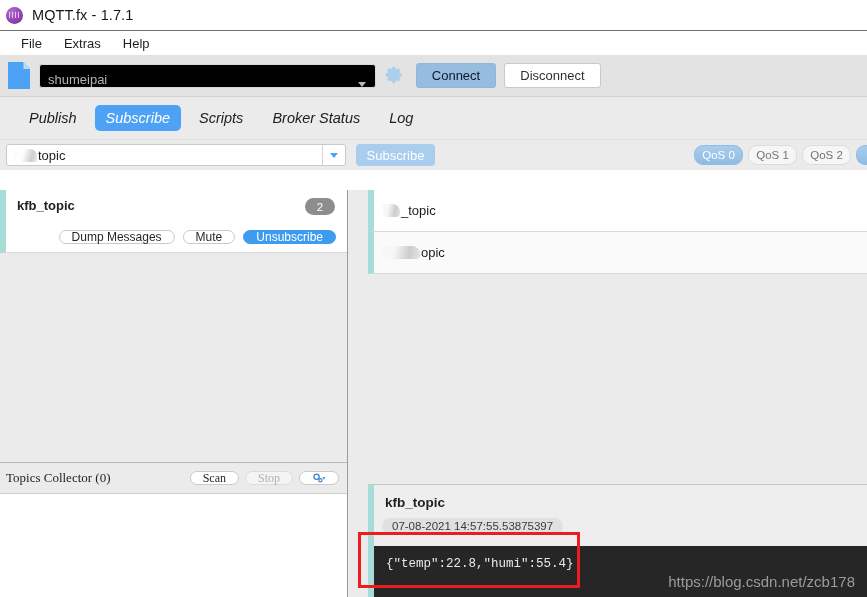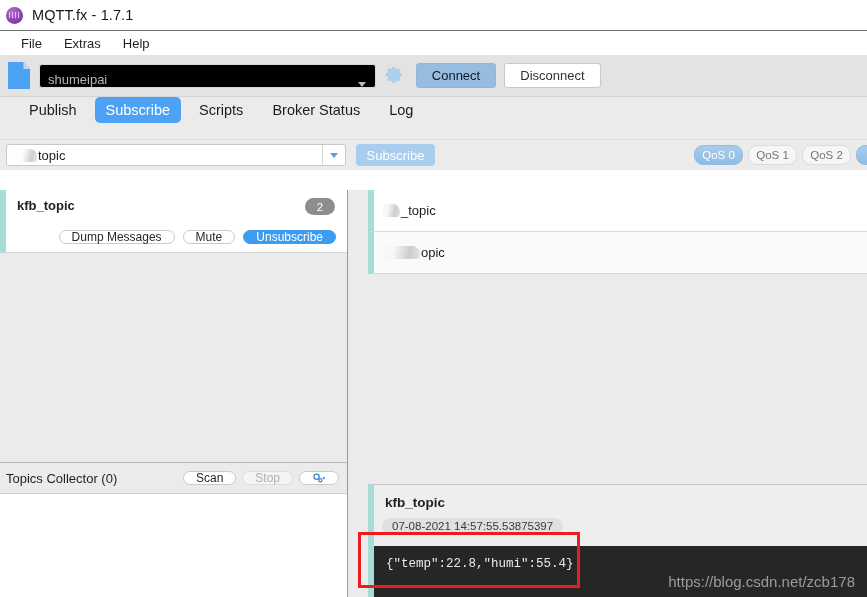--- a/index.html
+++ b/index.html
@@ -157,24 +157,25 @@
     margin-left: 8px;
     width: 97px;
     padding: 0;
   }
 
   
   #tabbar {
     height: 43px;
     background: #ebebeb;
     display: flex;
-    align-items: flex-start;
+    align-items: center;
     padding-left: 18px;
     box-sizing: border-box;
     border-bottom: 1px solid #e0e0e0;
+    font-style: italic;
   }
   .tab {
     font-size: 14.5px;
     color: #1d1d1d;
     padding: 5px 11px;
     margin-right: 7px;
     border-radius: 5px;
     cursor: default;
   }
   .tab.active {
@@ -361,20 +362,21 @@
   #collector {
     height: 31px;
     flex: 0 0 auto;
     background: #ebebeb;
     border-top: 1px solid #b9b9b9;
     display: flex;
     align-items: center;
     padding: 0 8px 0 6px;
     box-sizing: border-box;
     position: relative;
+    font-family: Liberation Serif, serif;
   }
   #collector .title {
     font-size: 13px;
     color: #1f1f1f;
   }
   #collector .ctrls {
     position: absolute;
     right: 8px;
     display: flex;
     gap: 6px;

